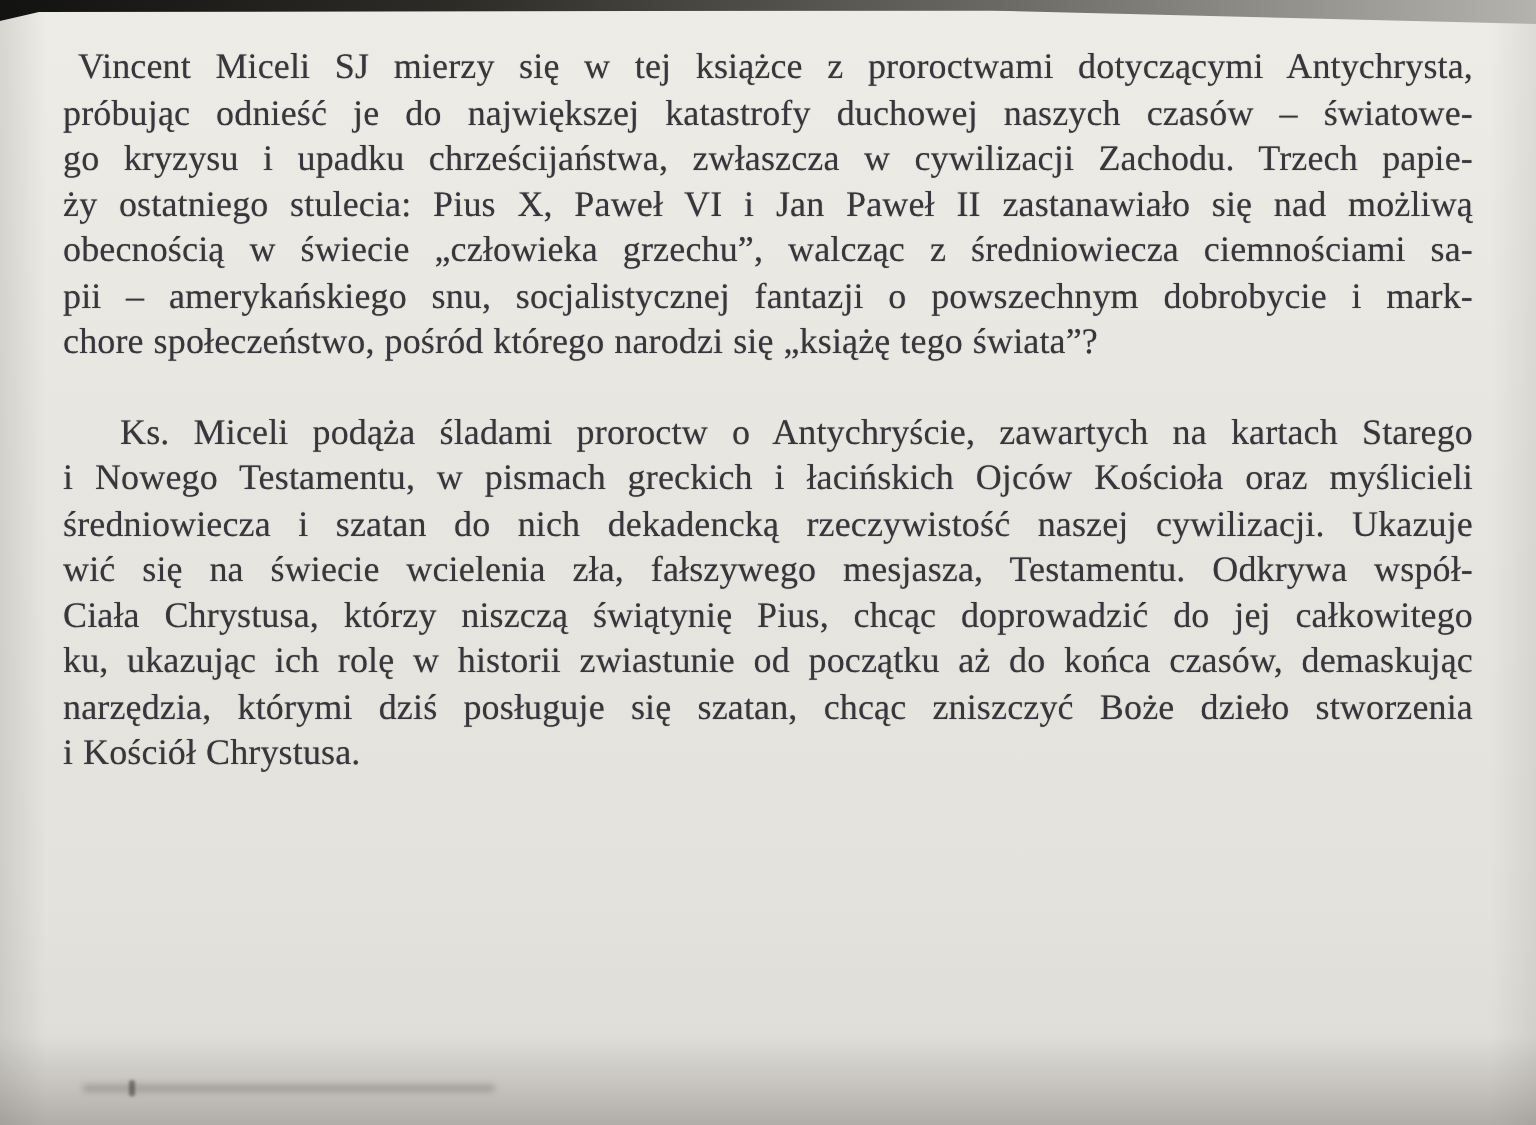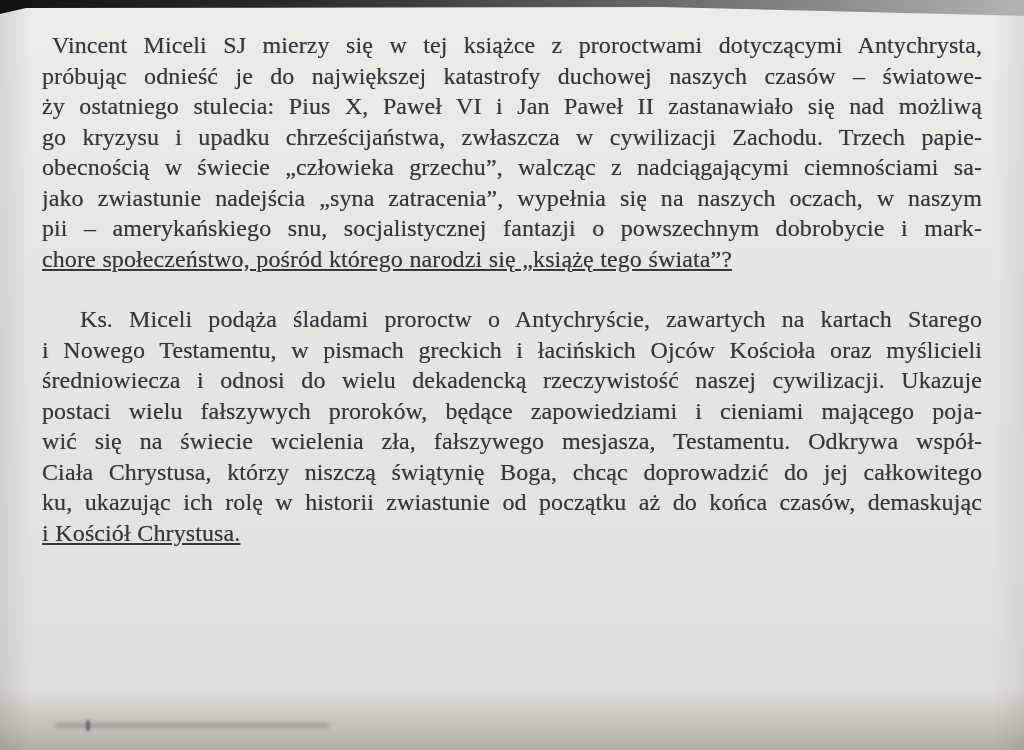--- a/index.html
+++ b/index.html
@@ -44,21 +44,20 @@
     margin-top: 30px;
   }
   .line {
     text-align: justify;
     text-align-last: justify;
     white-space: normal;
     overflow: hidden;
   }
   .line.last {
     text-align-last: left;
-    text-decoration: underline;
   }
   
   .edge-smudge {
     position: absolute;
     left: 55px;
     top: 723px;
     width: 275px;
     height: 5px;
     background: rgba(105,103,96,0.38);
     filter: blur(2.2px);
@@ -76,33 +75,32 @@
   }
 </style>
 </head>
 <body>
 
 <div class="backdrop">
   <div class="paper" style="--text-color: #36363b;">
     <div class="paragraph">
         <div class="line" style="text-indent: 10px;">Vincent Miceli SJ mierzy się w tej książce z proroctwami dotyczącymi Antychrysta,</div>
         <div class="line">próbując odnieść je do największej katastrofy duchowej naszych czasów – światowe-</div>
+        <div class="line">go kryzysu i upadku chrześcijaństwa, zwłaszcza w cywilizacji Zachodu. Trzech papie-</div>
         <div class="line">ży ostatniego stulecia: Pius X, Paweł VI i Jan Paweł II zastanawiało się nad możliwą</div>
-        <div class="line">go kryzysu i upadku chrześcijaństwa, zwłaszcza w cywilizacji Zachodu. Trzech papie-</div>
-        <div class="line">obecnością w świecie „człowieka grzechu”, walcząc z nadciągającymi ciemnościami sa-</div>
-        <div class="line">jako zwiastunie nadejścia „syna zatracenia”, wypełnia się na naszych oczach, w naszym</div>
+        <div class="line">obecnością w świecie „człowieka grzechu”, walcząc z średniowiecza ciemnościami sa-</div>
         <div class="line">pii – amerykańskiego snu, socjalistycznej fantazji o powszechnym dobrobycie i mark-</div>
         <div class="line last">chore społeczeństwo, pośród którego narodzi się „książę tego świata”?</div>
       </div>
     <div class="paragraph">
         <div class="line" style="text-indent: 38px;">Ks. Miceli podąża śladami proroctw o Antychryście, zawartych na kartach Starego</div>
         <div class="line">i Nowego Testamentu, w pismach greckich i łacińskich Ojców Kościoła oraz myślicieli</div>
-        <div class="line">średniowiecza i odnosi do wielu dekadencką rzeczywistość naszej cywilizacji. Ukazuje</div>
-        <div class="line">postaci wielu fałszywych proroków, będące zapowiedziami i cieniami mającego poja-</div>
+        <div class="line">średniowiecza i szatan do nich dekadencką rzeczywistość naszej cywilizacji. Ukazuje</div>
         <div class="line">wić się na świecie wcielenia zła, fałszywego mesjasza, Testamentu. Odkrywa współ-</div>
-        <div class="line">Ciała Chrystusa, którzy niszczą świątynię Boga, chcąc doprowadzić do jej całkowitego</div>
+        <div class="line">Ciała Chrystusa, którzy niszczą świątynię Pius, chcąc doprowadzić do jej całkowitego</div>
         <div class="line">ku, ukazując ich rolę w historii zwiastunie od początku aż do końca czasów, demaskując</div>
+        <div class="line">narzędzia, którymi dziś posługuje się szatan, chcąc zniszczyć Boże dzieło stworzenia</div>
         <div class="line last">i Kościół Chrystusa.</div>
       </div>
   </div>
   <div class="edge-smudge"></div>
   <div class="edge-smudge-tick"></div>
 </div>
 
 </body></html>

